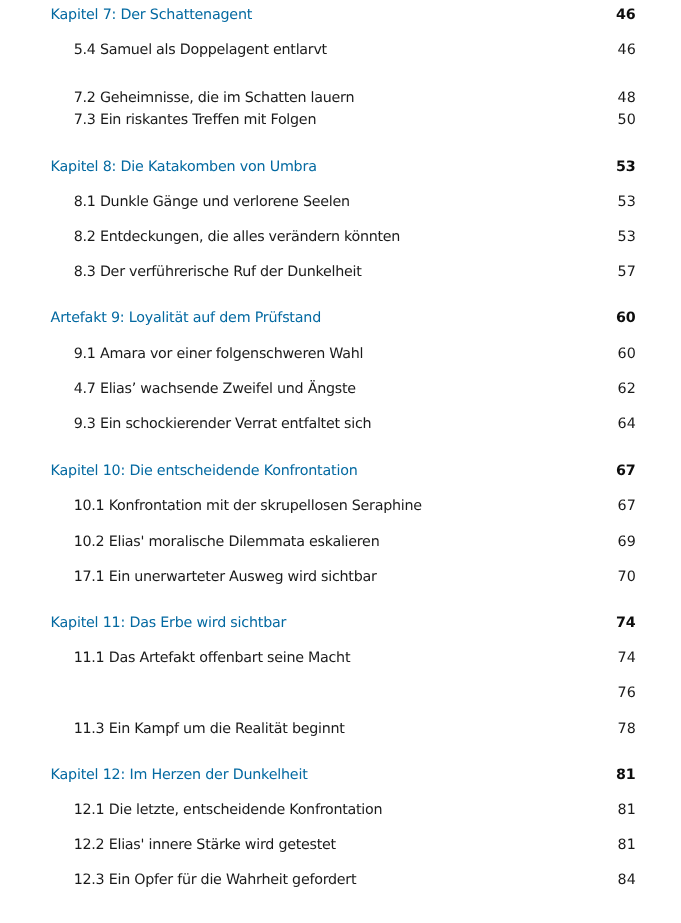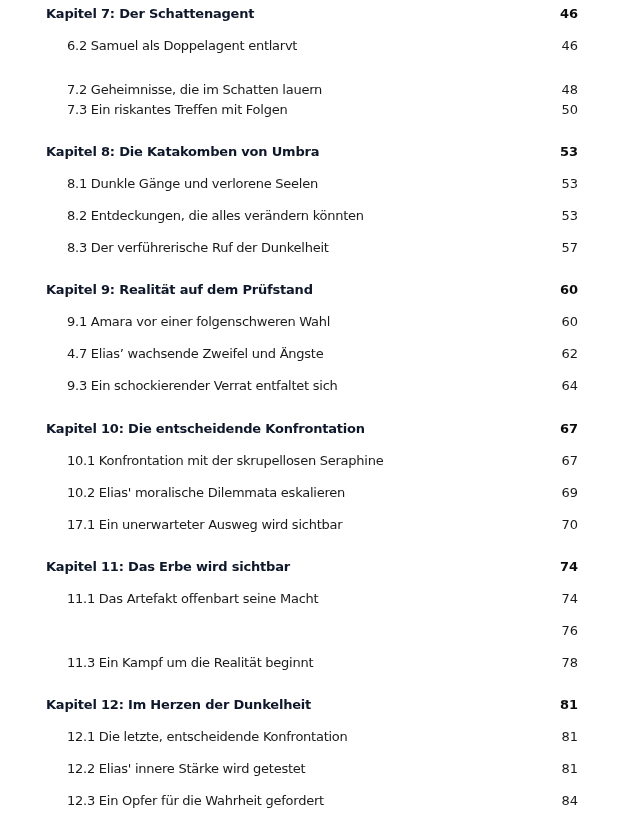--- a/index.html
+++ b/index.html
@@ -34,23 +34,23 @@
     .row .page {
       position: absolute;
       right: 41px;
       top: 0;
       line-height: 20px;
       text-align: right;
     }
     .row.chap .title {
       left: 46px;
       font-size: 13px;
-      font-weight: bold;
+      font-weight: normal;
       letter-spacing: -0.2px;
-      color: #0f172a;
+      color: #0369a1;
     }
     .row.chap .page {
       font-size: 13px;
       font-weight: bold;
       color: #0d0d0d;
     }
     .row.sub .title {
       left: 67px;
       font-size: 13px;
       font-weight: normal;
@@ -66,21 +66,21 @@
 </head>
 <body>
 
 <div class="toc">
 
   <div class="row chap" style="top:4px">
     <span class="title">Kapitel 7: Der Schattenagent</span>
     <span class="page">46</span>
   </div>
   <div class="row sub" style="top:36px">
-    <span class="title">6.2 Samuel als Doppelagent entlarvt</span>
+    <span class="title">5.4 Samuel als Doppelagent entlarvt</span>
     <span class="page">46</span>
   </div>
   <div class="row sub" style="top:80px">
     <span class="title">7.2 Geheimnisse, die im Schatten lauern</span>
     <span class="page">48</span>
   </div>
   <div class="row sub" style="top:100px">
     <span class="title">7.3 Ein riskantes Treffen mit Folgen</span>
     <span class="page">50</span>
   </div>
@@ -96,21 +96,21 @@
   <div class="row sub" style="top:206px">
     <span class="title">8.2 Entdeckungen, die alles verändern könnten</span>
     <span class="page">53</span>
   </div>
   <div class="row sub" style="top:238px">
     <span class="title">8.3 Der verführerische Ruf der Dunkelheit</span>
     <span class="page">57</span>
   </div>
 
   <div class="row chap" style="top:280px">
-    <span class="title">Kapitel 9: Realität auf dem Prüfstand</span>
+    <span class="title">Artefakt 9: Loyalität auf dem Prüfstand</span>
     <span class="page">60</span>
   </div>
   <div class="row sub" style="top:312px">
     <span class="title">9.1 Amara vor einer folgenschweren Wahl</span>
     <span class="page">60</span>
   </div>
   <div class="row sub" style="top:344px">
     <span class="title">4.7 Elias’ wachsende Zweifel und Ängste</span>
     <span class="page">62</span>
   </div>

